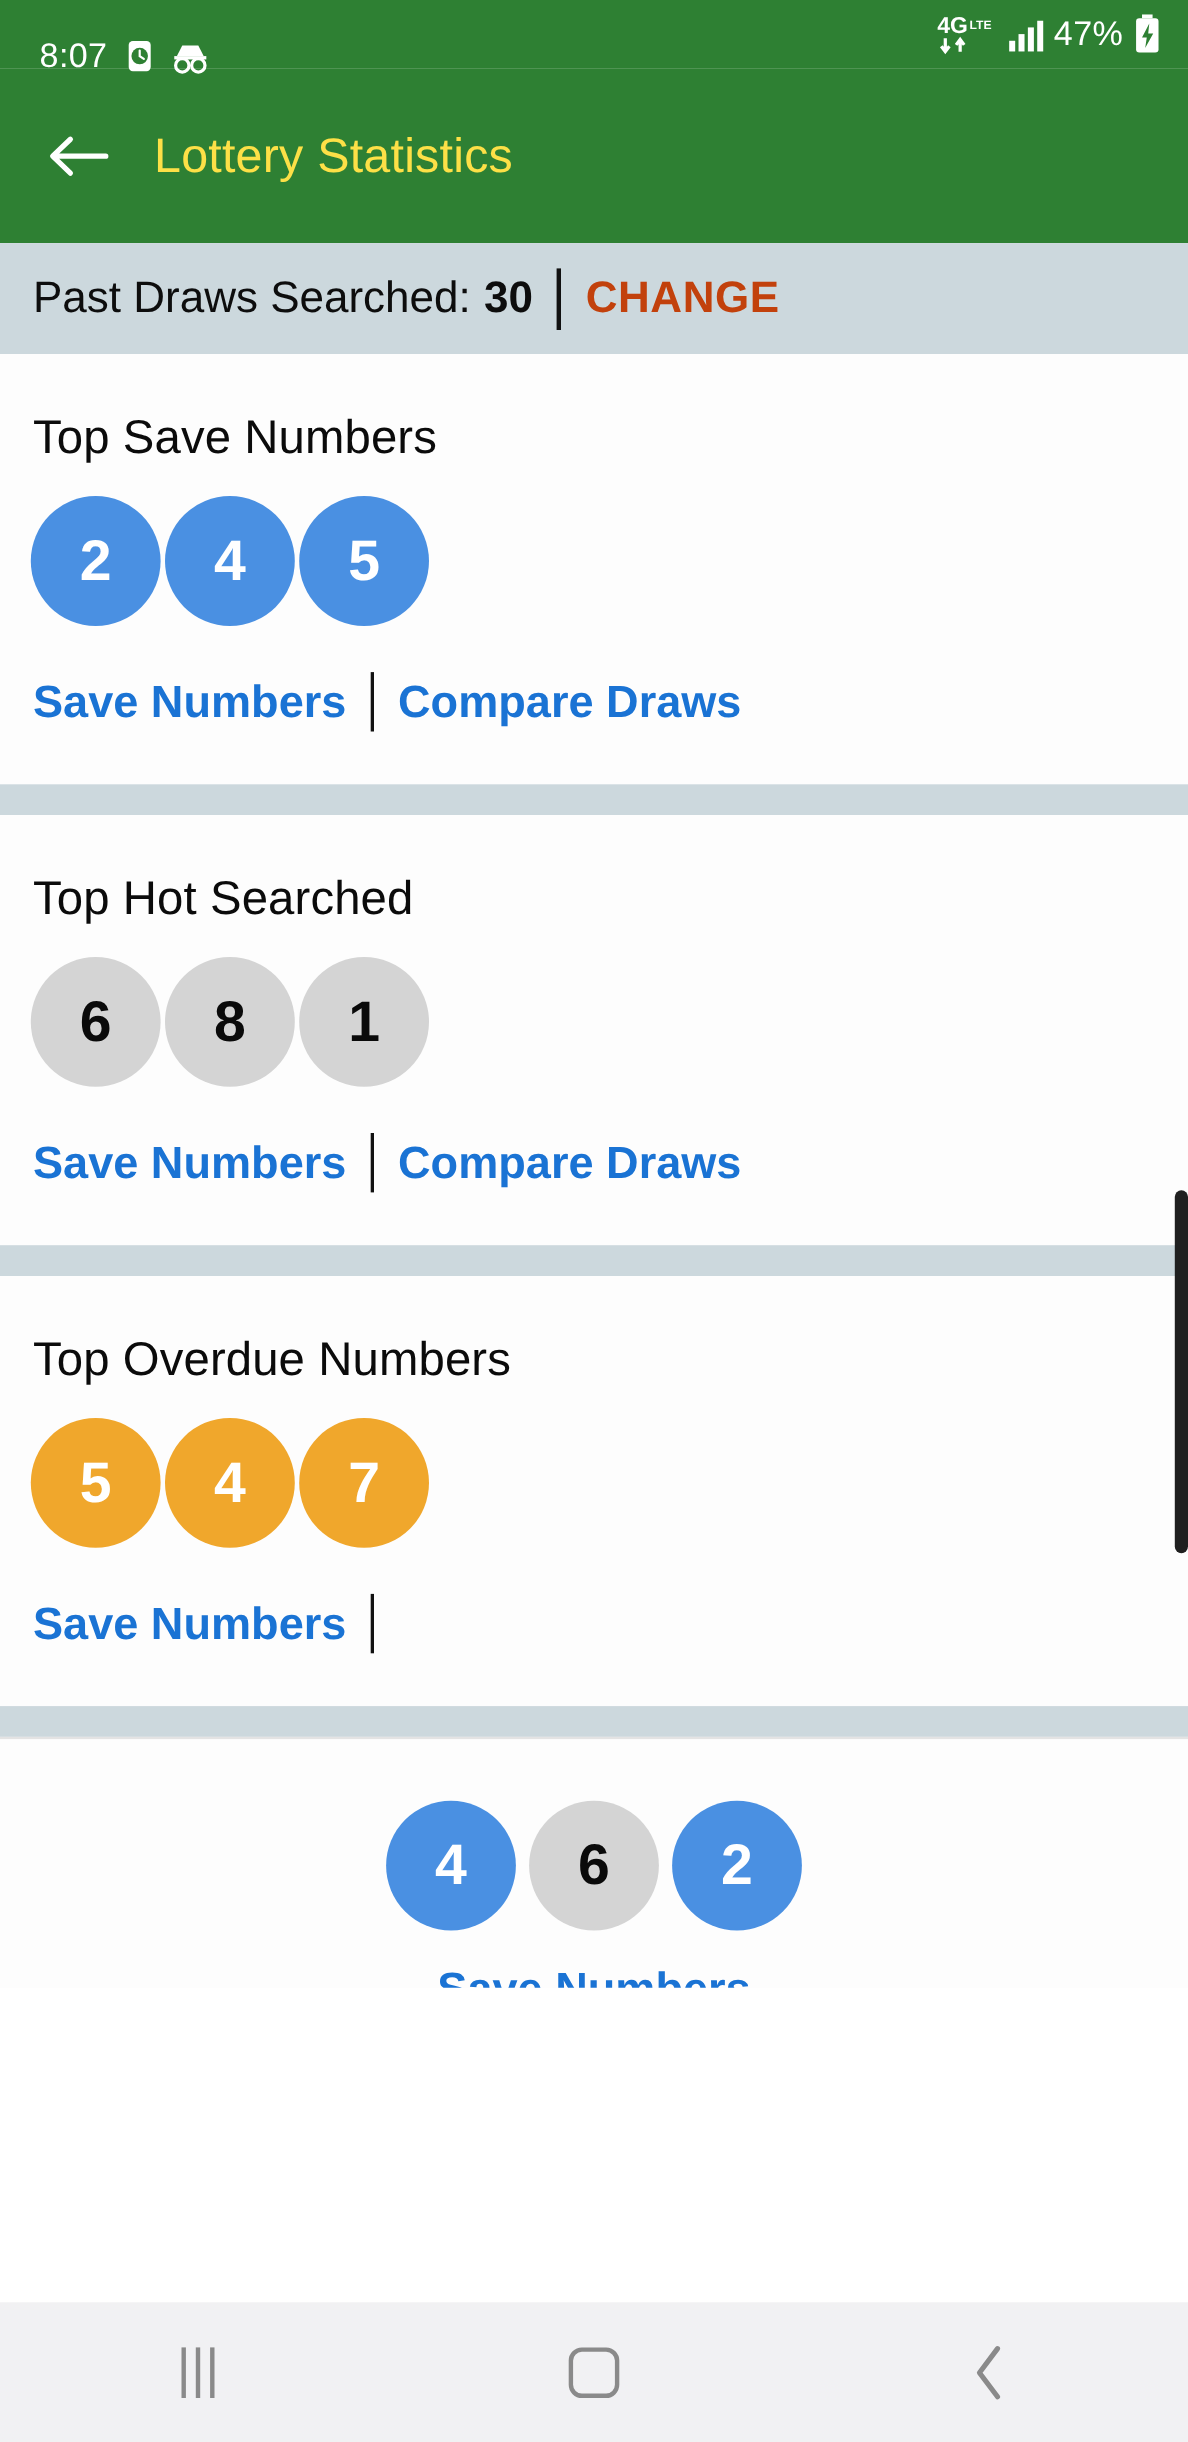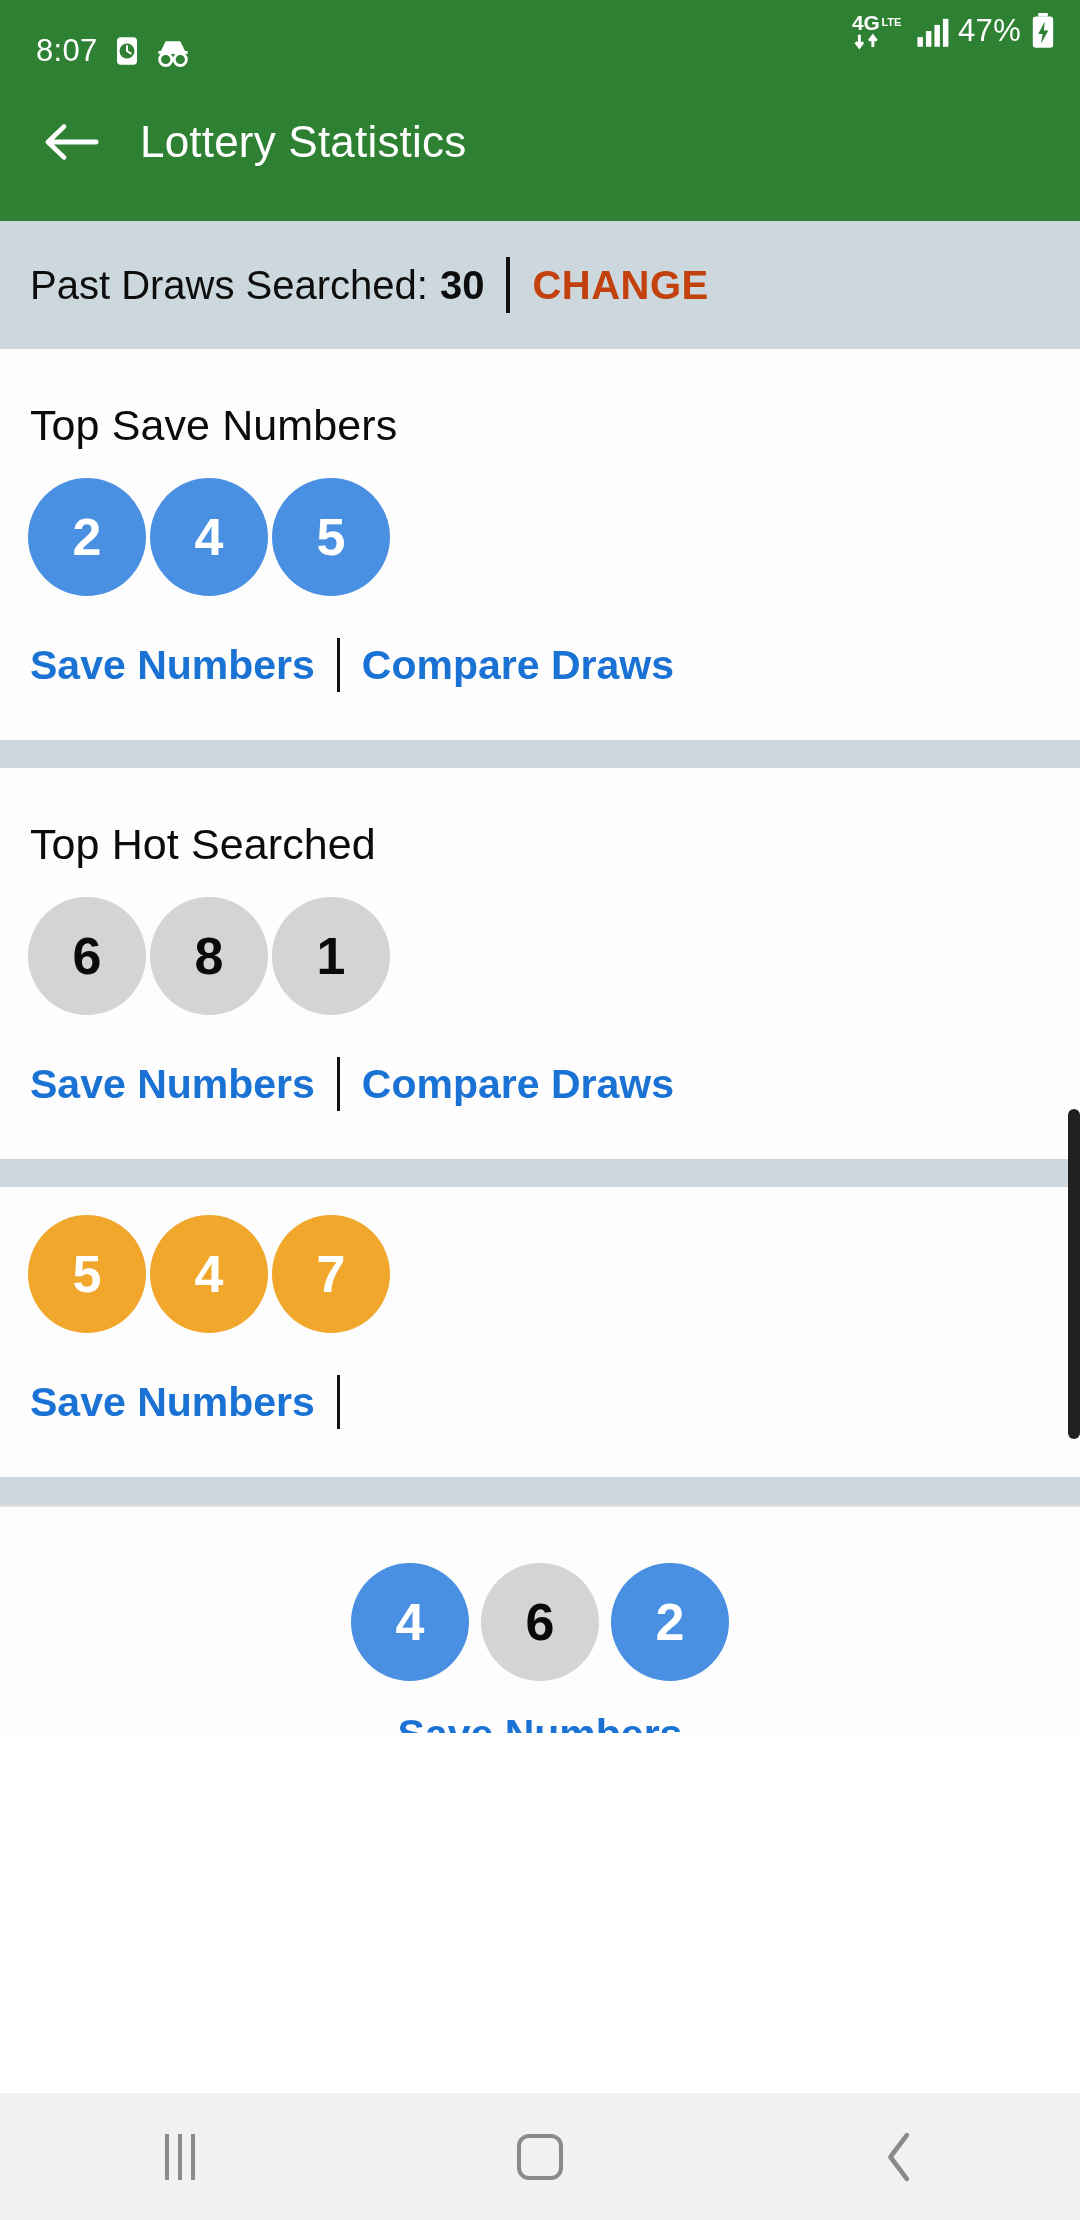--- a/index.html
+++ b/index.html
@@ -27,26 +27,26 @@
   .app-bar{
     height:159px; background:#2e8033; color:#fff;
     display:flex; align-items:center; padding-left:38px;
   }
   .back-arrow{
     width:66px; height:66px; display:flex; align-items:center; justify-content:center;
     cursor:pointer;
   }
   .app-title{
     font-size:44px; margin-left:36px; font-weight:400; letter-spacing:.2px;
-    color:#ffffff;
+    color:#fde047;
   }
 
   
   .info-bar{
-    height:128px; background:#ccd8dd;
+    height:101px; background:#ccd8dd;
     display:flex; align-items:center; padding-left:30px;
     font-size:40px; color:#0d0d0d;
   }
   .info-bar .bold{ font-weight:bold; }
   .v-sep{
     display:inline-block; width:3px; height:54px; background:#111;
     margin:0 22px; vertical-align:middle;
   }
   .v-sep-sm{
     display:inline-block; width:4px; height:56px; background:#111;
@@ -205,20 +205,21 @@
     <div class="actions">
       <span class="action-link">Save Numbers</span>
       <span class="v-sep"></span>
       <span class="action-link">Compare Draws</span>
     </div>
   </div>
 
   <div class="divider-band"></div>
 
   <div class="section">
+    <div class="sec-title">Top Overdue Numbers</div>
     <div class="balls">
       <div class="ball orange">5</div>
       <div class="ball orange">4</div>
       <div class="ball orange">7</div>
     </div>
     <div class="actions">
       <span class="action-link">Save Numbers</span>
       <span class="v-sep"></span>
     </div>
   </div>

